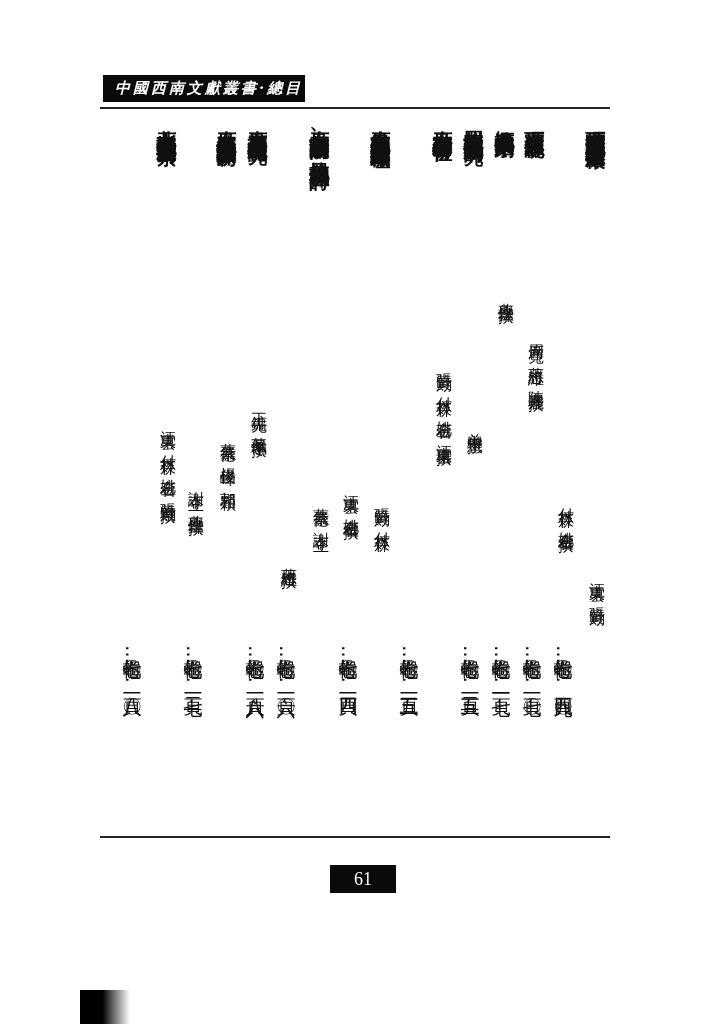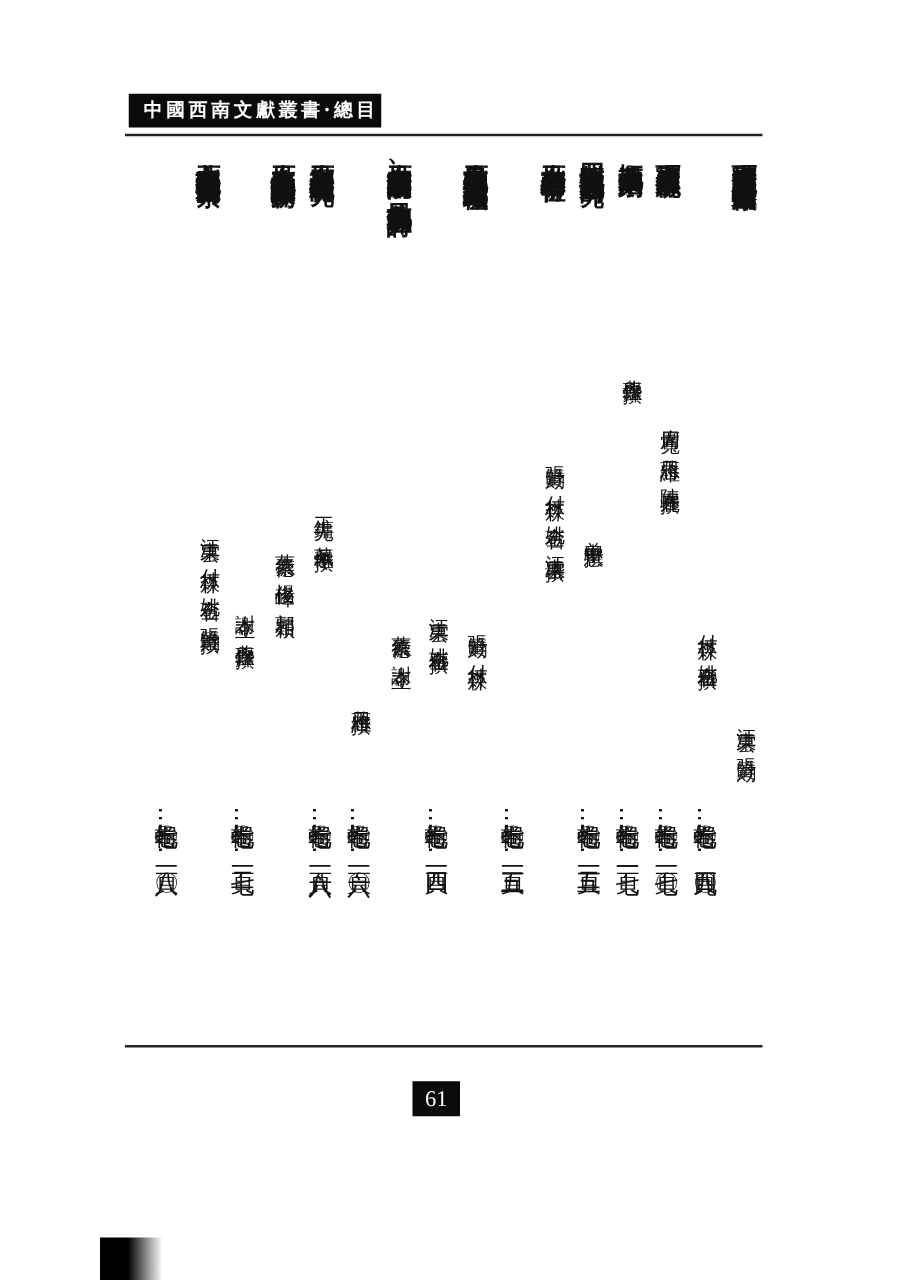--- a/index.html
+++ b/index.html
@@ -1,23 +1,23 @@
 <!DOCTYPE html>
 <html><head>
 <meta charset="utf-8">
 <style>
   html, body { margin:0; padding:0; background:#ffffff; }
   body { width:722px; height:1024px; position:relative; overflow:hidden; font-family:"DejaVu Serif", serif; color:#111; }
-  .header-box { position:absolute; left:103px; top:75px; width:202px; height:27px; background:#0a0a0a; color:#fff; display:flex; align-items:center; padding-left:12px; box-sizing:border-box; font-size:15px; letter-spacing:3px; font-weight:bold; }
+  .header-box { position:absolute; left:103px; top:75px; width:202px; height:27px; background:#0a0a0a; color:#fff; display:flex; align-items:center; padding-left:12px; box-sizing:border-box; font-size:15px; letter-spacing:3px; font-weight:bold;font-style:italic; }
   .rule-top { position:absolute; left:100px; top:107px; width:510px; height:2px; background:#222; }
   .rule-bottom { position:absolute; left:100px; top:836px; width:510px; height:2px; background:#222; }
   .col { position:absolute; top:115px; writing-mode:vertical-rl; font-size:20px; line-height:24px; font-family:"DejaVu Sans", sans-serif; font-weight:bold; letter-spacing:1px; white-space:nowrap; }
   .sub { position:absolute; writing-mode:vertical-rl; font-size:16px; line-height:20px; font-family:"DejaVu Serif", serif; white-space:nowrap; letter-spacing:2px; }
   .pageref { position:absolute; writing-mode:vertical-rl; font-size:19px; line-height:22px; font-family:"DejaVu Sans", sans-serif; white-space:nowrap; letter-spacing:0px; }
-  .pagenum { position:absolute; left:330px; top:865px; width:38px; height:28px; background:#0a0a0a; color:#fff; font-family:"Liberation Serif", serif; font-size:18px; display:flex; align-items:center; justify-content:center; }
+  .pagenum { position:absolute; left:330px; top:865px; width:66px; height:28px; background:#0a0a0a; color:#fff; font-family:"Liberation Serif", serif; font-size:18px; display:flex; align-items:center; justify-content:center; }
   .scanmark { position:absolute; left:80px; top:990px; width:50px; height:34px; background:linear-gradient(90deg,#000 0%,#000 45%,#777 70%,rgba(255,255,255,0) 100%); }
 </style>
 </head>
 <body>
 
 <div class="header-box">
   <span>中國西南文獻叢書·總目</span>
 </div>
 <div class="rule-top"></div>
 

